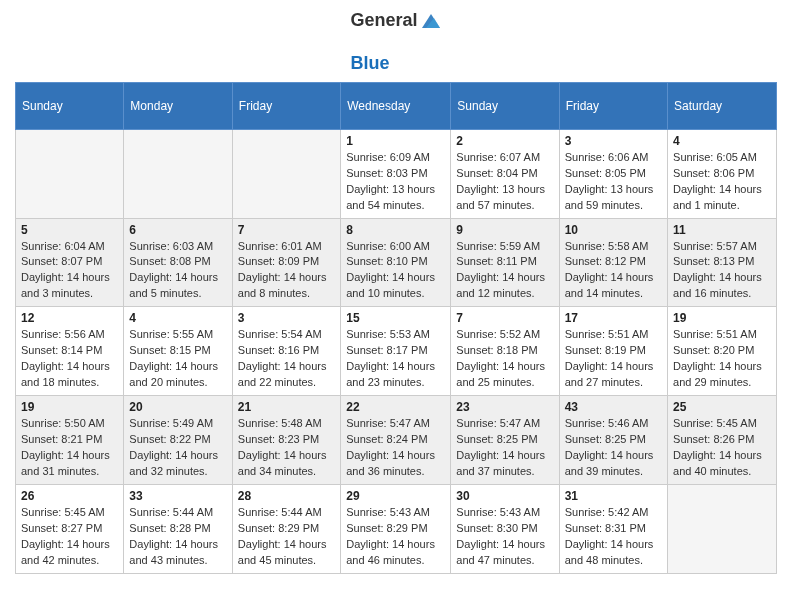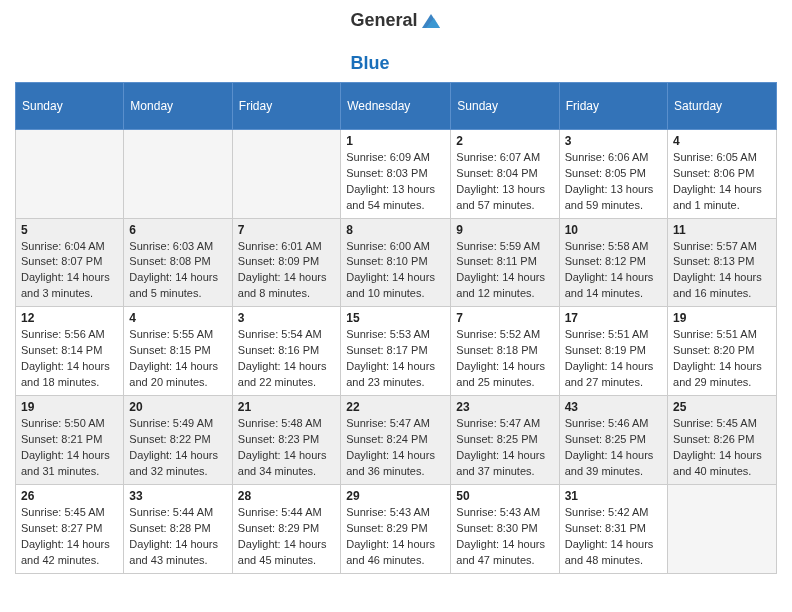--- a/index.html
+++ b/index.html
@@ -248,21 +248,21 @@
           </td>
           <td>
             <div class="day-num">28</div>
             <div class="day-info">Sunrise: 5:44 AM<br>Sunset: 8:29 PM<br>Daylight: 14 hours<br>and 45 minutes.</div>
           </td>
           <td>
             <div class="day-num">29</div>
             <div class="day-info">Sunrise: 5:43 AM<br>Sunset: 8:29 PM<br>Daylight: 14 hours<br>and 46 minutes.</div>
           </td>
           <td>
-            <div class="day-num">50</div>
+            <div class="day-num">30</div>
             <div class="day-info">Sunrise: 5:43 AM<br>Sunset: 8:30 PM<br>Daylight: 14 hours<br>and 47 minutes.</div>
           </td>
           <td>
             <div class="day-num">31</div>
             <div class="day-info">Sunrise: 5:42 AM<br>Sunset: 8:31 PM<br>Daylight: 14 hours<br>and 48 minutes.</div>
           </td>
           <td class="empty"></td>
         </tr>
       </tbody>
   </table>

